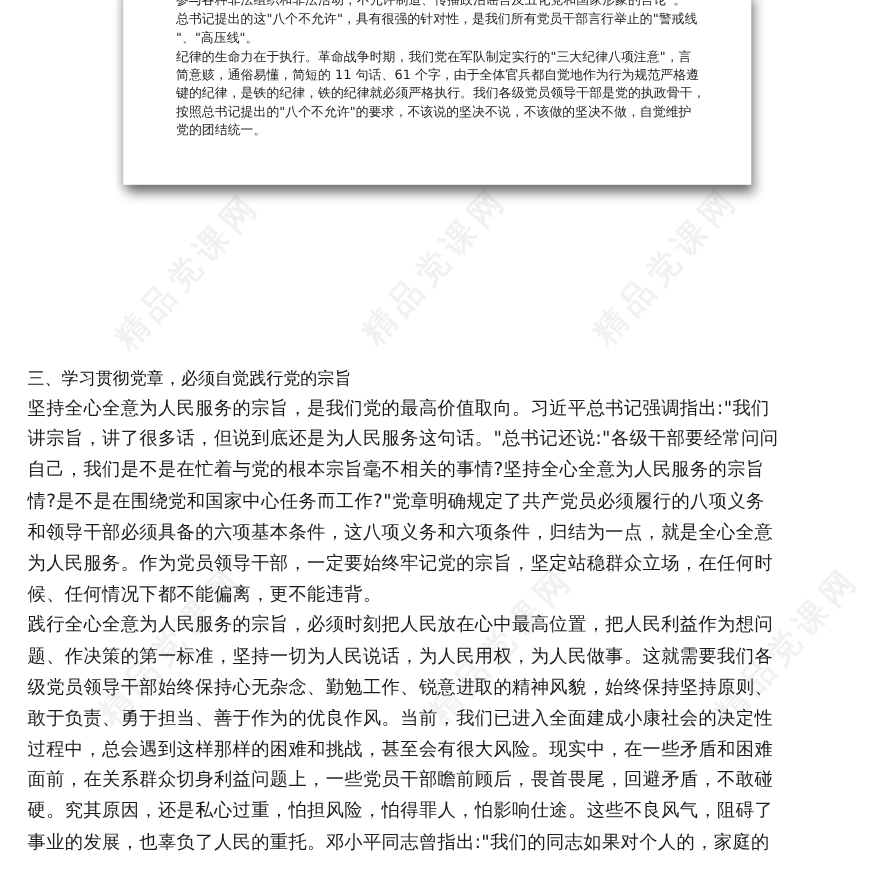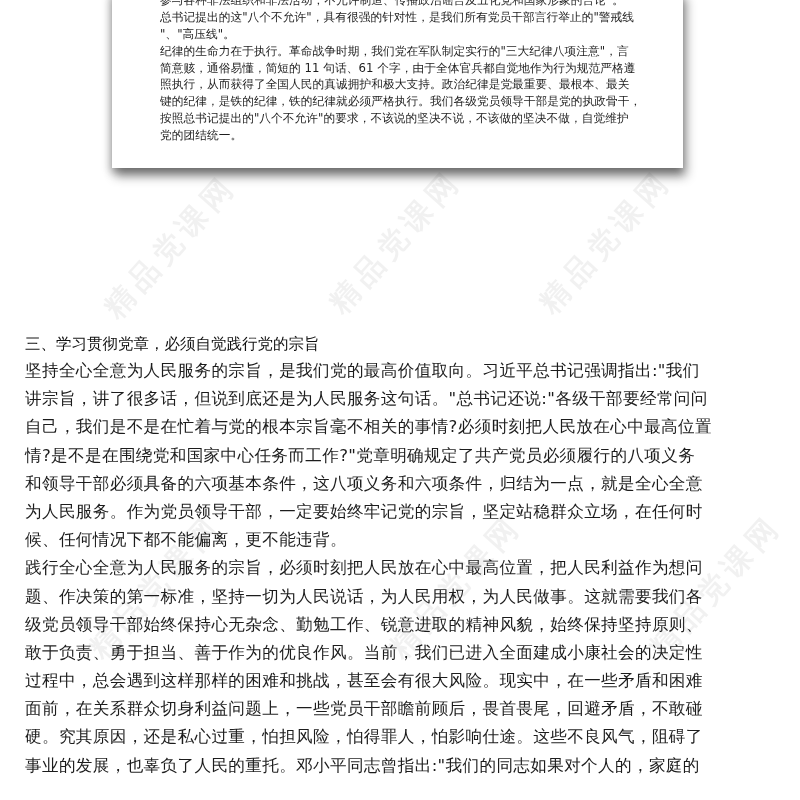--- a/index.html
+++ b/index.html
@@ -83,33 +83,32 @@
 <div class="watermark" style="left:380px; top:640px;">精品党课网</div>
 <div class="watermark" style="left:640px; top:640px;">精品党课网</div>
 
 <div class="card">
   <div class="card-lines">
     <div class="card-line" style="margin-top:-4px;">参与各种非法组织和非法活动，不允许制造、传播政治谣言及丑化党和国家形象的言论”。</div>
     <div class="card-line">总书记提出的这"八个不允许"，具有很强的针对性，是我们所有党员干部言行举止的"警戒线</div>
     <div class="card-line">"、"高压线"。</div>
     <div class="card-line">纪律的生命力在于执行。革命战争时期，我们党在军队制定实行的"三大纪律八项注意"，言</div>
     <div class="card-line">简意赅，通俗易懂，简短的 11 句话、61 个字，由于全体官兵都自觉地作为行为规范严格遵</div>
-    <div class="card-line">照执行，从而获得了全国人民的真诚拥护和极大支持。政治纪律是党最重要、最根本、最关</div>
     <div class="card-line">键的纪律，是铁的纪律，铁的纪律就必须严格执行。我们各级党员领导干部是党的执政骨干，</div>
     <div class="card-line">按照总书记提出的"八个不允许"的要求，不该说的坚决不说，不该做的坚决不做，自觉维护</div>
     <div class="card-line">党的团结统一。</div>
   </div>
 </div>
 
 <div class="section">
   <div class="section-title">三、学习贯彻党章，必须自觉践行党的宗旨</div>
   <div>
     <div class="body-line">坚持全心全意为人民服务的宗旨，是我们党的最高价值取向。习近平总书记强调指出:"我们</div>
     <div class="body-line">讲宗旨，讲了很多话，但说到底还是为人民服务这句话。"总书记还说:"各级干部要经常问问</div>
-    <div class="body-line">自己，我们是不是在忙着与党的根本宗旨毫不相关的事情?必须时刻把人民放在心中最高位置</div>
+    <div class="body-line">自己，我们是不是在忙着与党的根本宗旨毫不相关的事情?坚持全心全意为人民服务的宗旨</div>
     <div class="body-line">情?是不是在围绕党和国家中心任务而工作?"党章明确规定了共产党员必须履行的八项义务</div>
     <div class="body-line">和领导干部必须具备的六项基本条件，这八项义务和六项条件，归结为一点，就是全心全意</div>
     <div class="body-line">为人民服务。作为党员领导干部，一定要始终牢记党的宗旨，坚定站稳群众立场，在任何时</div>
     <div class="body-line">候、任何情况下都不能偏离，更不能违背。</div>
     <div class="body-line">践行全心全意为人民服务的宗旨，必须时刻把人民放在心中最高位置，把人民利益作为想问</div>
     <div class="body-line">题、作决策的第一标准，坚持一切为人民说话，为人民用权，为人民做事。这就需要我们各</div>
     <div class="body-line">级党员领导干部始终保持心无杂念、勤勉工作、锐意进取的精神风貌，始终保持坚持原则、</div>
     <div class="body-line">敢于负责、勇于担当、善于作为的优良作风。当前，我们已进入全面建成小康社会的决定性</div>
     <div class="body-line">过程中，总会遇到这样那样的困难和挑战，甚至会有很大风险。现实中，在一些矛盾和困难</div>
     <div class="body-line">面前，在关系群众切身利益问题上，一些党员干部瞻前顾后，畏首畏尾，回避矛盾，不敢碰</div>

